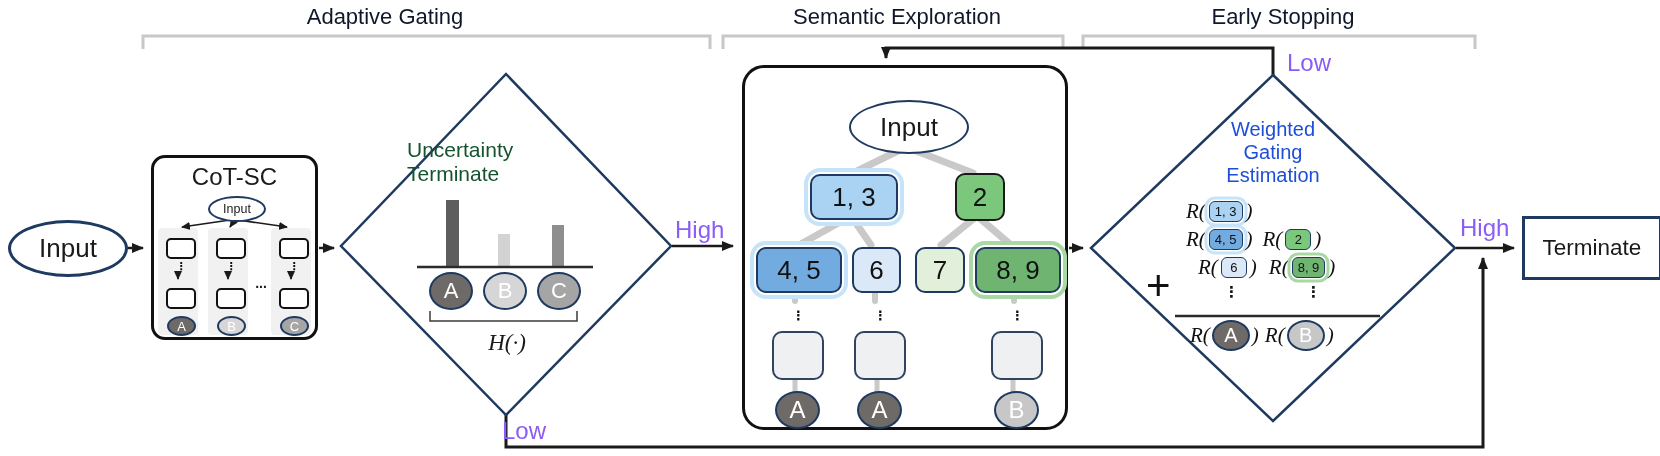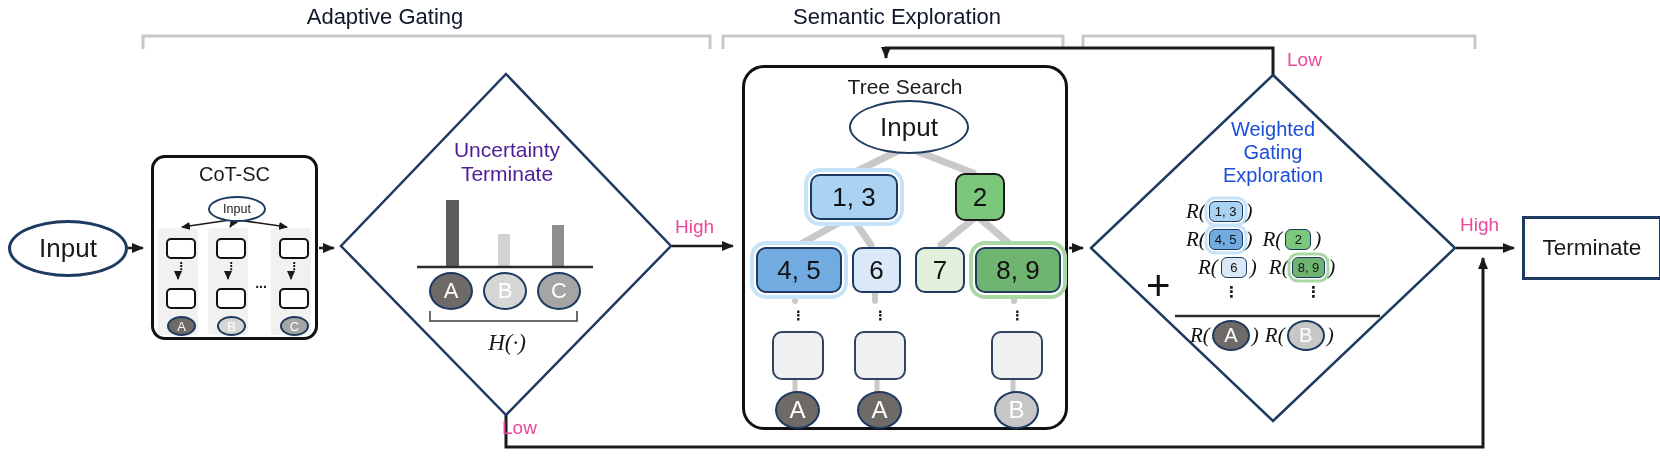--- a/index.html
+++ b/index.html
@@ -28,23 +28,23 @@
            display:flex;align-items:center;justify-content:center;font-size:22px;color:#fff;box-sizing:border-box;}
   .mathit{font-family:"Liberation Serif","DejaVu Serif",serif;font-style:italic;}
   .rrow{position:absolute;display:flex;align-items:center;}
   .rtok{font-family:"Liberation Serif","DejaVu Serif",serif;font-style:italic;font-size:21px;color:#111;}
   .chip{display:inline-flex;align-items:center;justify-content:center;height:21px;min-width:26px;
         padding:0 5px;margin:0 3px;border:1.7px solid #1f3a60;border-radius:6px;font-size:13px;color:#111;
         box-sizing:border-box;}
   .chip.glow{box-shadow:0 0 0 1.5px #fff,0 0 0 4.5px var(--glow);}
   .rcircle{display:inline-flex;align-items:center;justify-content:center;width:38px;height:31px;
            margin:0 2px;border:2px solid #1f3a60;border-radius:50%;font-size:20px;color:#fff;box-sizing:border-box;}
-  .lbl{position:absolute;font-size:19px;color:#ec4899;}
+  .lbl{position:absolute;font-size:24px;color:#8b5cf6;}
   .agg-title{position:absolute;width:200px;text-align:center;font-size:20px;line-height:23px;color:#1d4ed8;}
-  .unc-title{position:absolute;width:200px;text-align:center;font-size:21px;line-height:24px;color:#4c1d95;}
+  .unc-title{position:absolute;width:200px;text-align:left;font-size:21px;line-height:24px;color:#14532d;}
 </style>
 </head>
 <body>
 
 <div class="canvas">
 
   <svg class="wires" width="1660" height="456" viewBox="0 0 1660 456">
     <defs>
       <marker id="ah" markerUnits="userSpaceOnUse" markerWidth="12" markerHeight="10" refX="11" refY="5" orient="auto-start-reverse">
         <path d="M0,0 L12,5 L0,10 z" fill="#1a1a1a"></path>
@@ -115,25 +115,26 @@
       <line x1="795" y1="378" x2="795" y2="391" stroke-width="5"></line>
       <line x1="877" y1="378" x2="877" y2="391" stroke-width="5"></line>
       <line x1="1013" y1="378" x2="1013" y2="391" stroke-width="5"></line>
     </g>
 
     <line x1="1175" y1="316" x2="1380" y2="316" stroke="#2b2b2b" stroke-width="2.5"></line>
   </svg>
 
   <div class="sec-title" style="left:275px;top:4px;">Adaptive Gating</div>
   <div class="sec-title" style="left:781px;top:4px;text-align:right;">Semantic Exploration</div>
+  <div class="sec-title" style="left:1173px;top:4px;">Early Stopping</div>
 
   <div class="ellipse" style="left:8px;top:220px;width:120px;height:57px;font-size:26px;">Input</div>
 
   <div class="frame" style="left:151px;top:155px;width:167px;height:185px;border-radius:14px;">
-    <div class="frame-title" style="top:5px;font-size:20px;">CoT-SC</div>
+    <div class="frame-title" style="top:5px;font-size:24px;">CoT-SC</div>
     <div class="ellipse" style="left:54px;top:38px;width:58px;height:26px;font-size:12.5px;border-width:2px;">Input</div>
 
     <div class="smallbox" style="left:12px;top:80px;"></div>
     <div class="smallbox" style="left:62px;top:80px;"></div>
     <div class="smallbox" style="left:125px;top:80px;"></div>
 
     <div class="vd" style="left:21px;top:103px;">⋮</div>
     <div class="vd" style="left:71px;top:103px;">⋮</div>
     <div class="vd" style="left:134px;top:103px;">⋮</div>
 
@@ -156,21 +157,20 @@
   <div class="ucircle" style="left: 483px; top: 272px; background: rgb(214, 214, 214);">B</div>
   <div class="ucircle" style="left: 537px; top: 272px; background: rgb(165, 165, 165);">C</div>
   <div class="abs mathit" style="left:457px;top:330px;width:100px;text-align:center;font-size:23px;">H(·)</div>
 
   <div class="lbl" style="left:675px;top:216px;">High</div>
   <div class="lbl" style="left:1460px;top:214px;">High</div>
   <div class="lbl" style="left:1287px;top:49px;">Low</div>
   <div class="lbl" style="left:502px;top:417px;">Low</div>
 
   <div class="frame" style="left:742px;top:65px;width:326px;height:365px;border-radius:22px;">
-    <div class="frame-title" style="top:7px;font-size:21px;">Tree Search</div>
     <div class="ellipse" style="left:104px;top:32px;width:120px;height:54px;font-size:26px;border-width:2.5px;">Input</div>
 
     <div class="node glow" style="left: 65px; top: 106px; width: 88px; height: 46px; background: rgb(169, 210, 243); --glow: #c7e3f9;">1, 3</div>
     <div class="node" style="left: 210px; top: 105px; width: 50px; height: 48px; border-color: rgb(26, 26, 26); background: rgb(123, 200, 125);">2</div>
 
     <div class="node glow" style="left: 11px; top: 179px; width: 86px; height: 46px; background: rgb(114, 171, 224); --glow: #c7e3f9;">4, 5</div>
     <div class="node" style="left: 107px; top: 179px; width: 49px; height: 46px; background: rgb(219, 232, 247);">6</div>
     <div class="node" style="left: 170px; top: 179px; width: 50px; height: 46px; background: rgb(226, 239, 218);">7</div>
     <div class="node glow" style="left: 230px; top: 179px; width: 86px; height: 46px; background: rgb(111, 180, 113); --glow: #a9d8a4;">8, 9</div>
 
@@ -183,21 +183,21 @@
     <div class="emptybox" style="left: 246px; top: 263px; background: rgb(238, 240, 242);"></div>
 
     <div class="leaf" style="left: 30px; top: 323px; background: rgb(110, 106, 104);">A</div>
     <div class="leaf" style="left: 112px; top: 323px; background: rgb(110, 106, 104);">A</div>
     <div class="leaf" style="left: 249px; top: 323px; background: rgb(199, 199, 199);">B</div>
   </div>
 
   <div class="agg-title" style="left:1173px;top:118px;">
     <div>Weighted</div>
     <div>Gating</div>
-    <div>Exploration</div>
+    <div>Estimation</div>
   </div>
 
   <div class="rrow" style="left:1186px;top:199px;">
     <span class="rtok">R(</span>
     <span class="chip glow" style="background: rgb(169, 210, 243); --glow: #c7e3f9;">1, 3</span>
     <span class="rtok">)</span>
   </div>
 
   <div class="rrow" style="left:1186px;top:227px;">
     <span class="rtok">R(</span>

